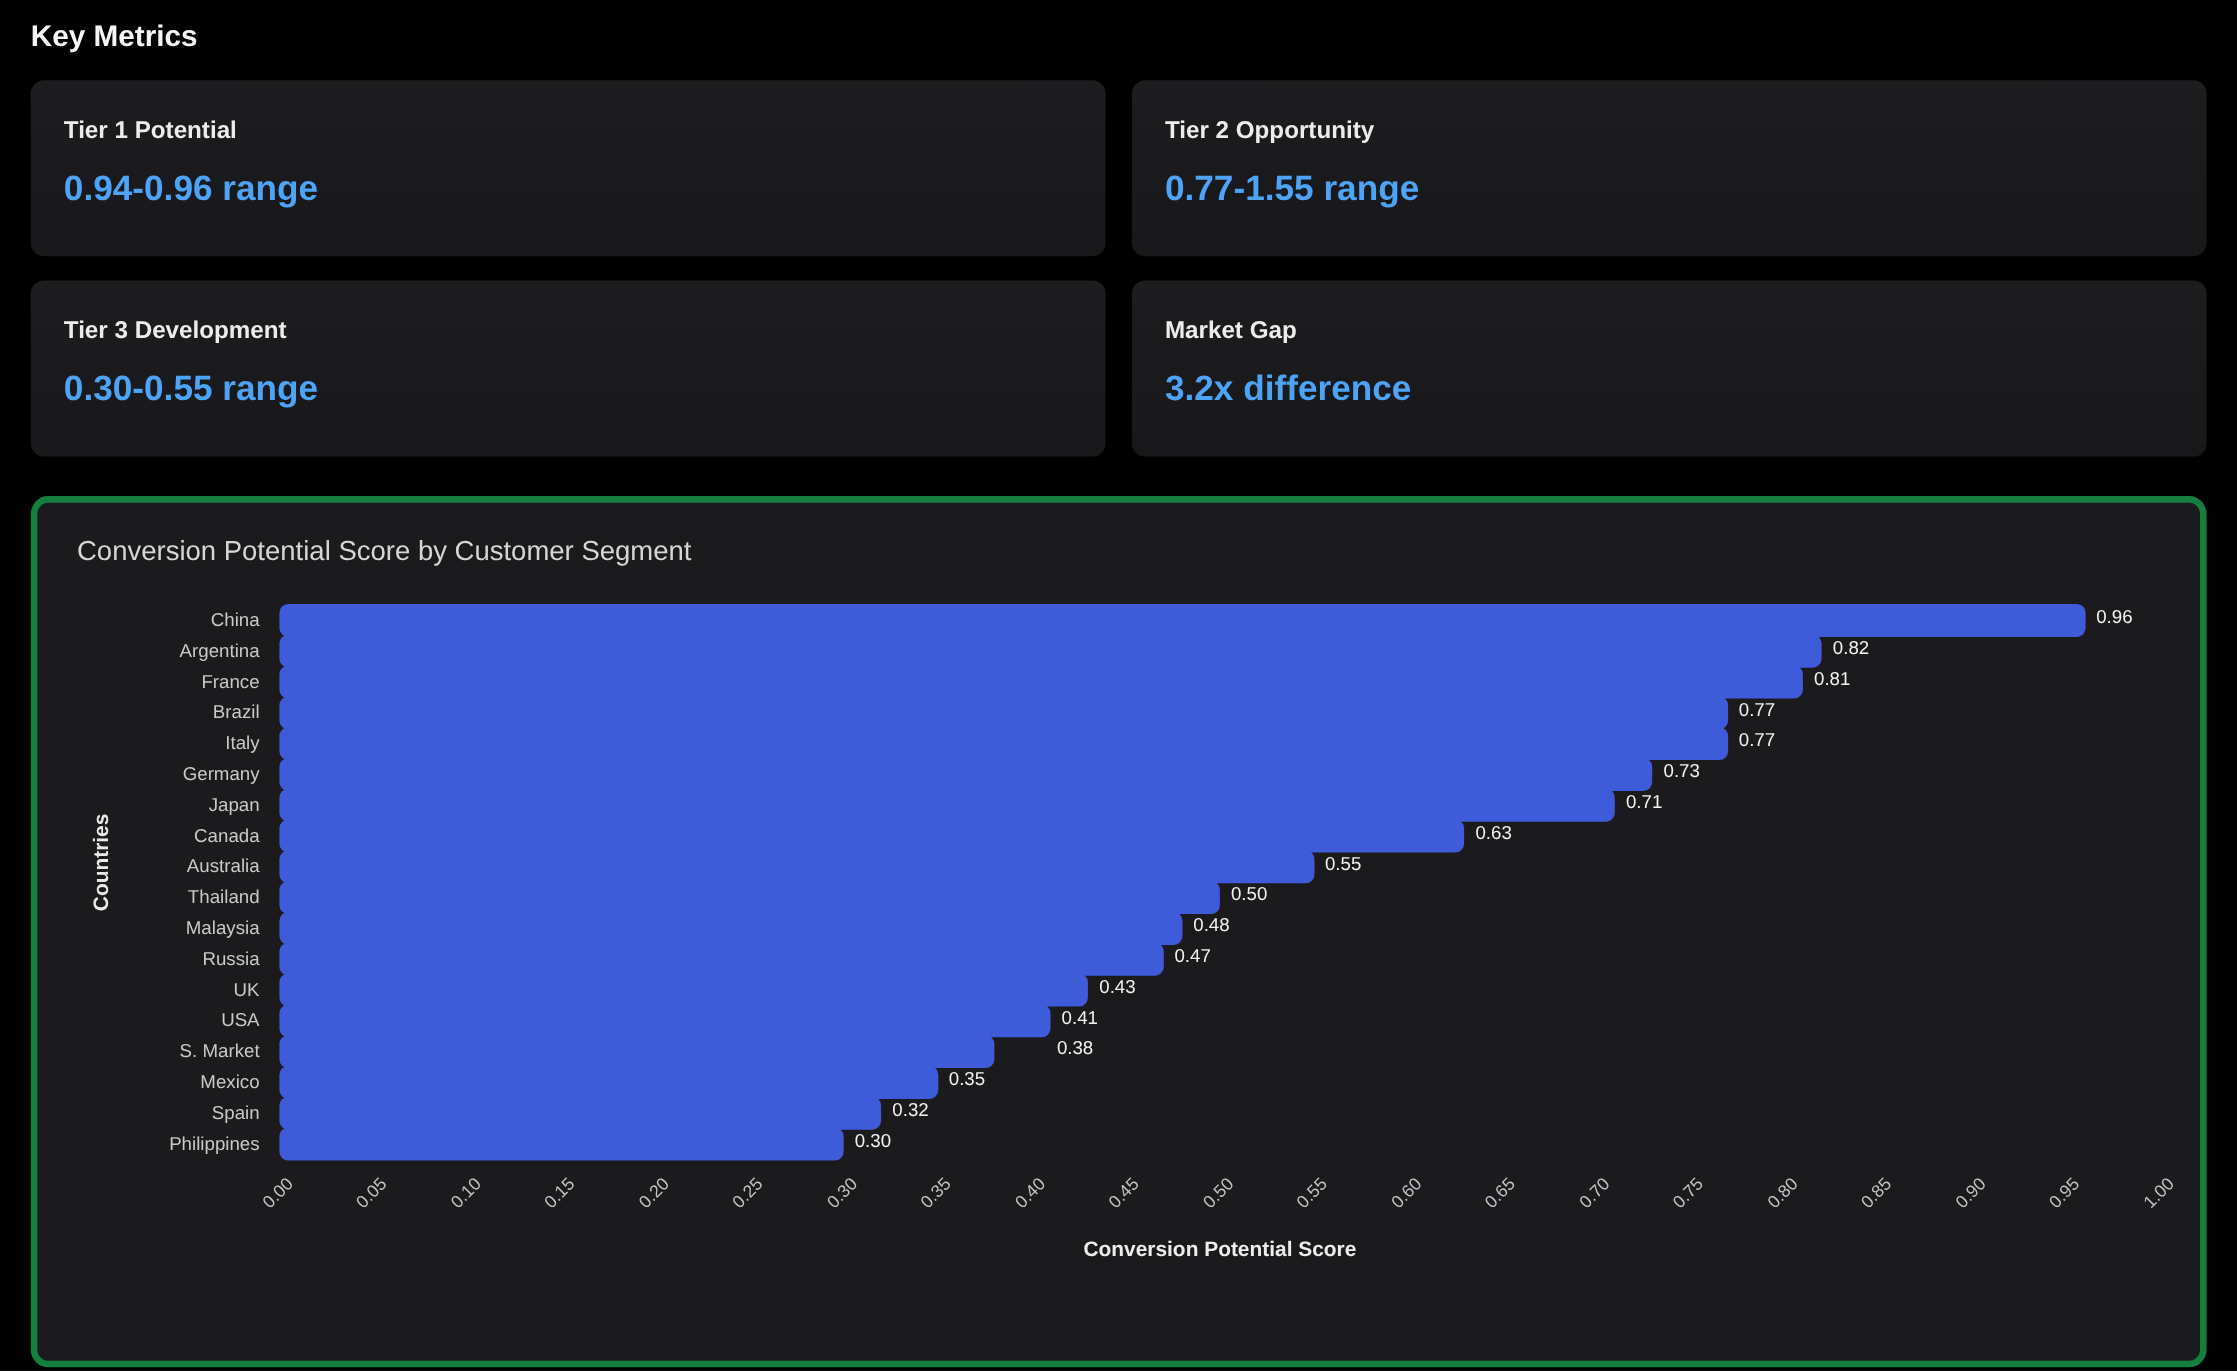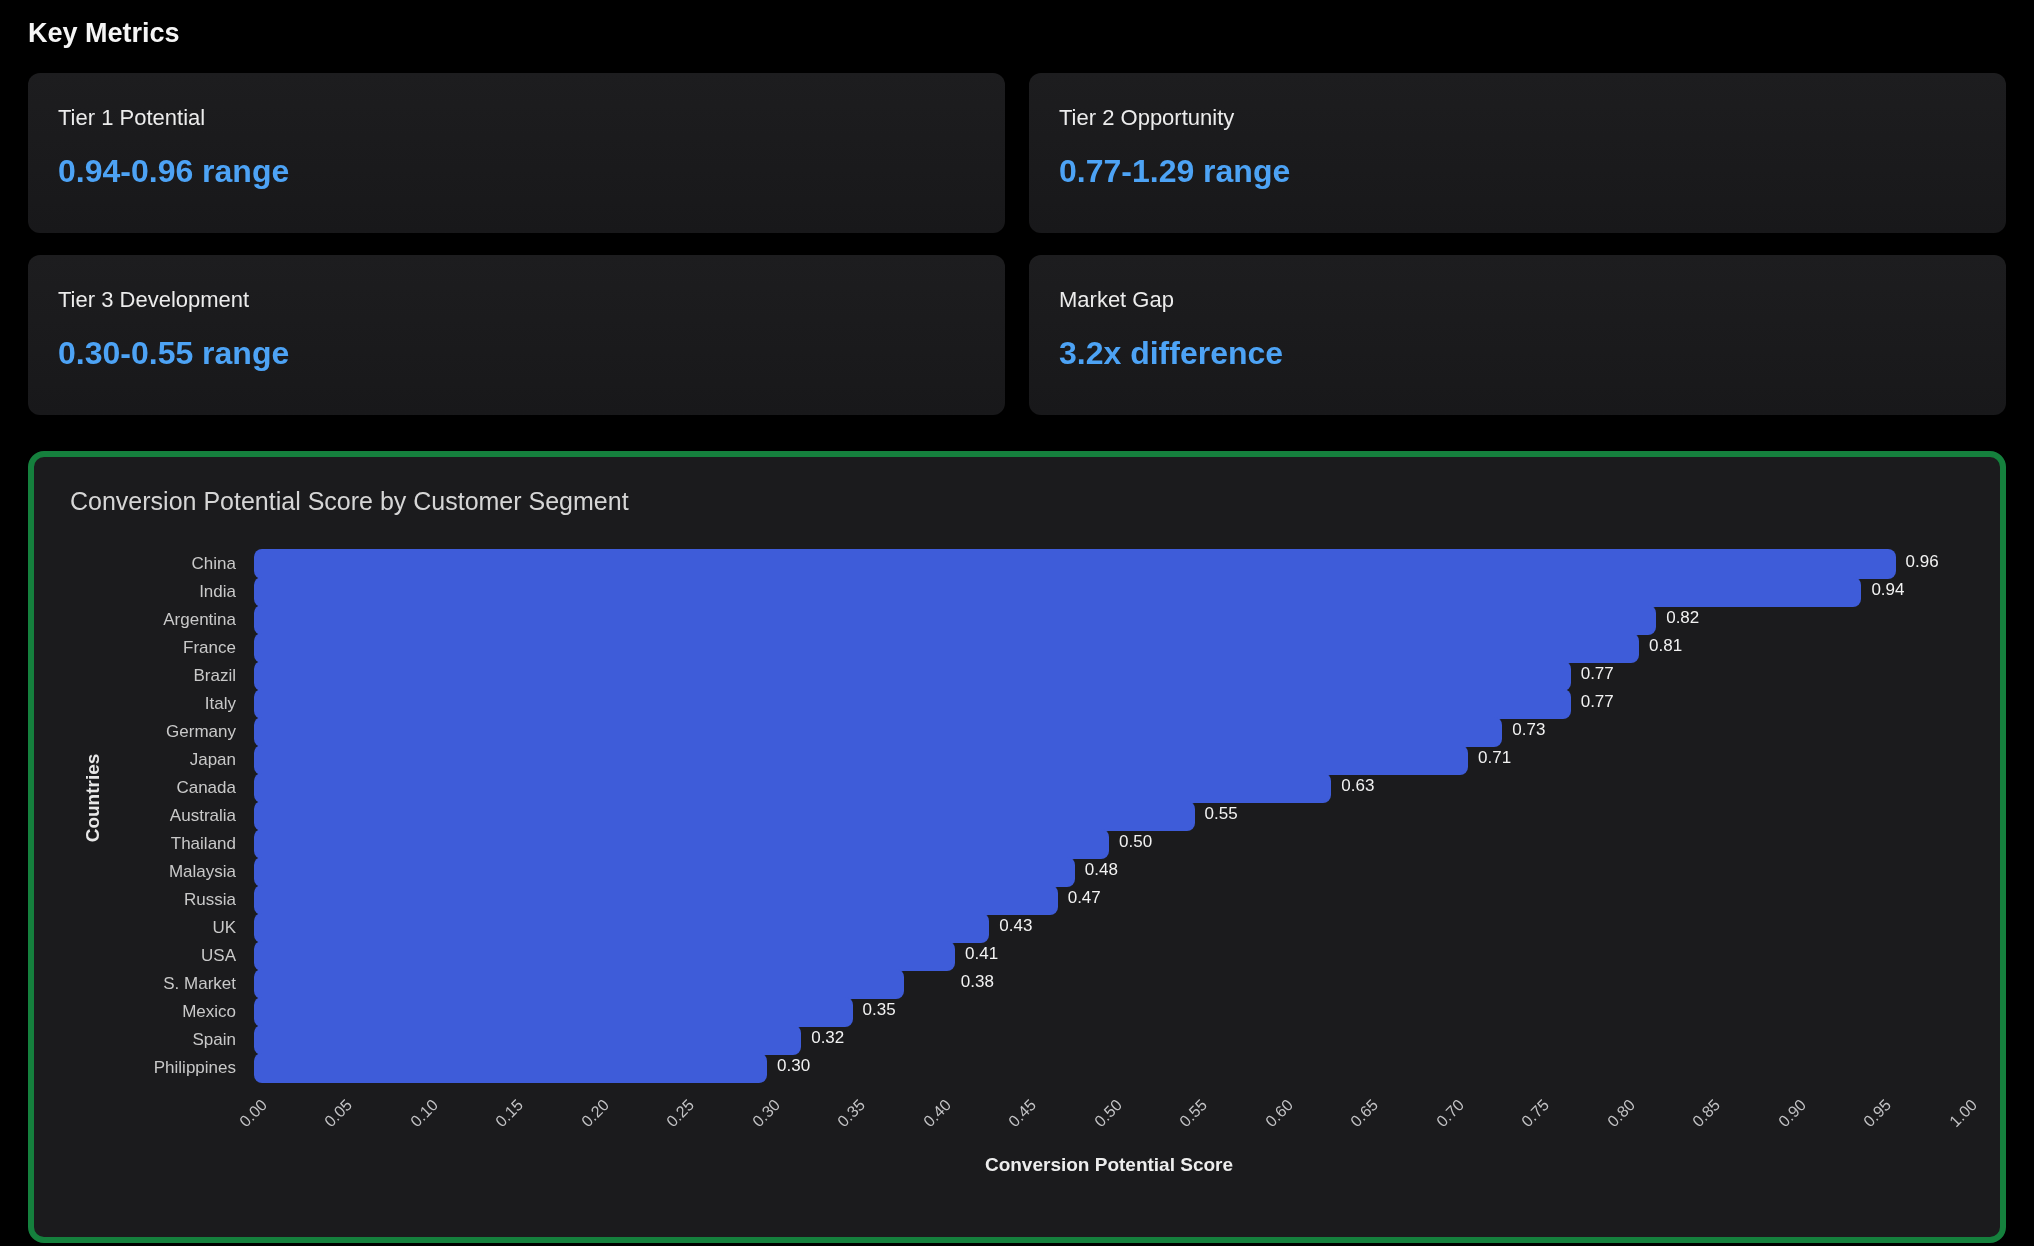--- a/index.html
+++ b/index.html
@@ -24,21 +24,21 @@
     row-gap: 22px;
   }
   .metric-card {
     background: linear-gradient(180deg, #1d1d1f 0%, #18181a 100%);
     border-radius: 12px;
     padding: 32px 30px;
     min-height: 160px;
   }
   .metric-title {
     font-size: 22px;
-    font-weight: 400;
+    font-weight: 700;
     color: #ececec;
   }
   .metric-value {
     margin-top: 22px;
     font-size: 32px;
     font-weight: 700;
     color: #4da3f5;
   }
   .chart-card {
     margin-top: 36px;
@@ -141,21 +141,21 @@
 
 <h1 class="page-title">Key Metrics</h1>
 
 <div class="metrics-grid">
   <div class="metric-card">
     <div class="metric-title">Tier 1 Potential</div>
     <div class="metric-value">0.94-0.96 range</div>
   </div>
   <div class="metric-card">
     <div class="metric-title">Tier 2 Opportunity</div>
-    <div class="metric-value">0.77-1.29 range</div>
+    <div class="metric-value">0.77-1.55 range</div>
   </div>
   <div class="metric-card">
     <div class="metric-title">Tier 3 Development</div>
     <div class="metric-value">0.30-0.55 range</div>
   </div>
   <div class="metric-card">
     <div class="metric-title">Market Gap</div>
     <div class="metric-value">3.2x difference</div>
   </div>
 </div>
@@ -169,27 +169,20 @@
     <div class="chart-main">
       <div id="bar-rows">
           <div class="bar-row">
             <div class="cat-label">China</div>
             <div class="bar-track">
               <div class="bar" style="width: 96%;"></div>
               <span class="bar-value" style="left: calc(96% + 10px);">0.96</span>
             </div>
           </div>
           <div class="bar-row">
-            <div class="cat-label">India</div>
-            <div class="bar-track">
-              <div class="bar" style="width: 94%;"></div>
-              <span class="bar-value" style="left: calc(94% + 10px);">0.94</span>
-            </div>
-          </div>
-          <div class="bar-row">
             <div class="cat-label">Argentina</div>
             <div class="bar-track">
               <div class="bar" style="width: 82%;"></div>
               <span class="bar-value" style="left: calc(82% + 10px);">0.82</span>
             </div>
           </div>
           <div class="bar-row">
             <div class="cat-label">France</div>
             <div class="bar-track">
               <div class="bar" style="width: 81%;"></div>

